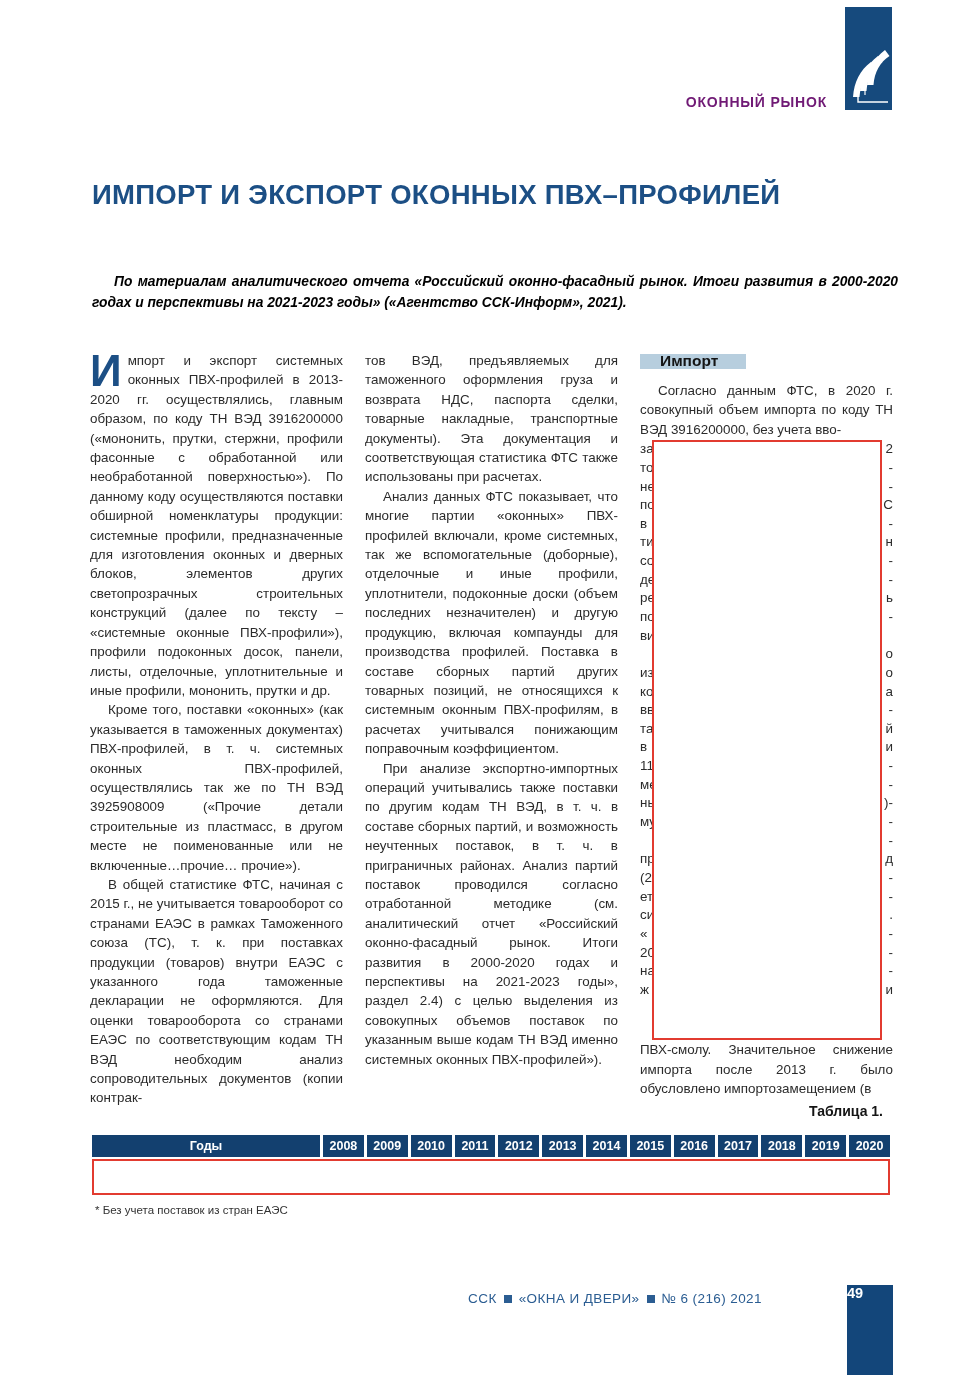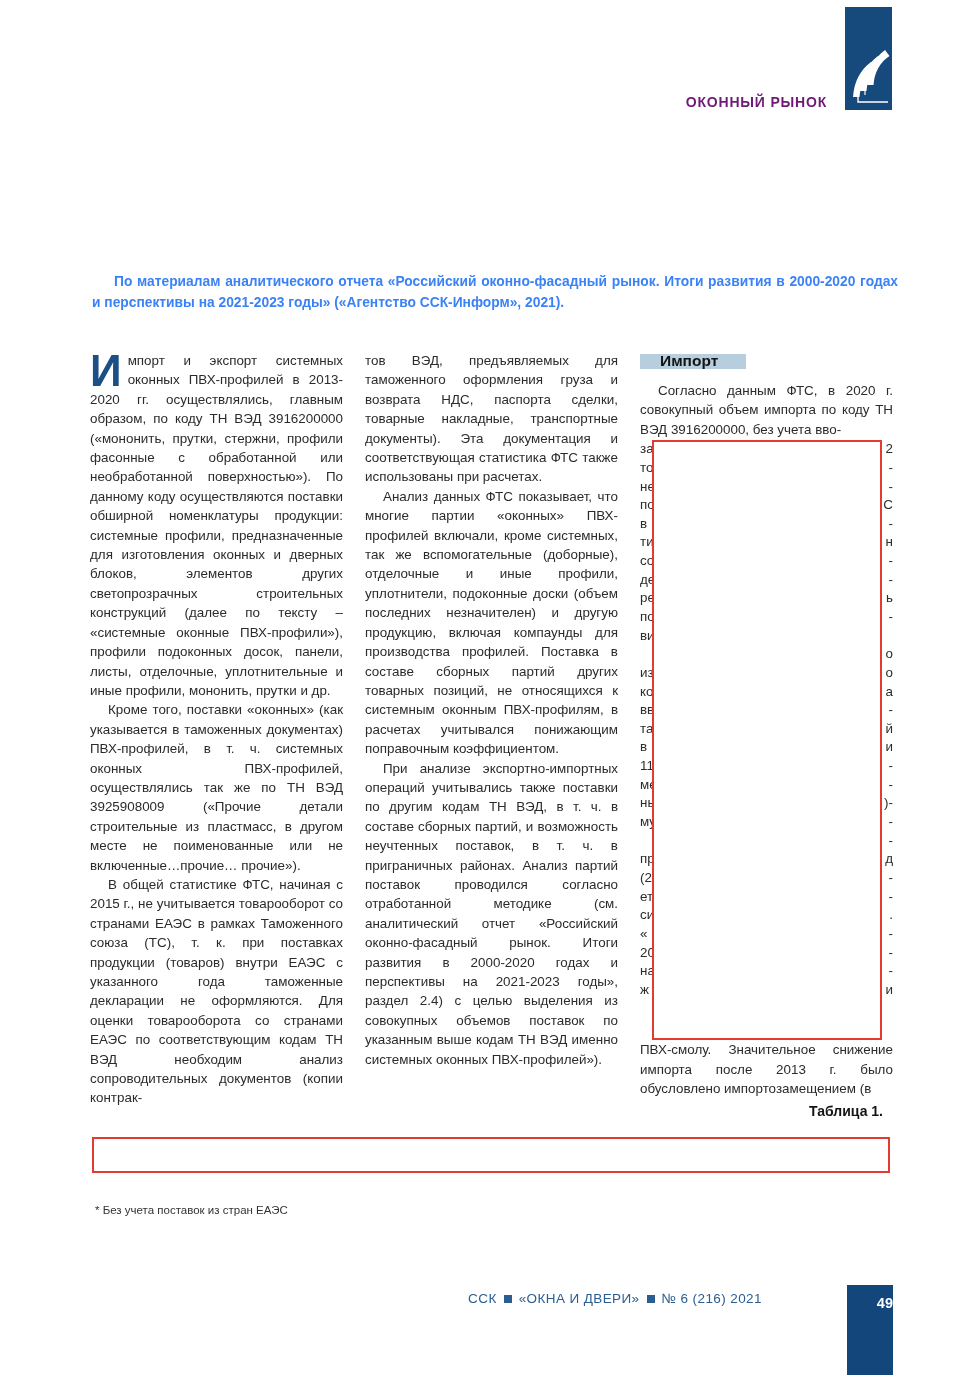--- a/index.html
+++ b/index.html
@@ -18,22 +18,22 @@
     font-size:14px; font-weight:bold; color:#701a75; letter-spacing:0.8px;
   }
 
   
   .title {
     position:absolute; left:92px; top:179px; margin:0;
     font-size:27.5px; font-weight:800; color:#1c4f85; letter-spacing:0.3px; white-space:nowrap;
   }
   .subtitle {
     position:absolute; left:92px; top:271px; width:806px; margin:0;
-    font-size:13.8px; line-height:21px; font-weight:bold; 
-    color:#3b82f6; text-indent:22px; text-align:justify;
+    font-size:13.8px; line-height:21px; font-weight:bold; font-style:italic;
+    color:#000000; text-indent:22px; text-align:justify;
   }
 
   
   .columns { position:absolute; left:90px; top:351px; display:flex; gap:22px; }
   .col { width:253px; font-size:13.4px; line-height:19.4px; text-align:justify; color:#2b2b2b; }
   .para { margin:0; }
   .para.indent { text-indent:18px; }
   .dropcap {
     float:left; font-size:44px; line-height:37px; font-weight:bold;
     color:#1c4f85; padding-right:6px; padding-top:1px;
@@ -75,40 +75,41 @@
 
   
   .footer {
     position:absolute; top:1291px; left:400px; width:430px; text-align:center;
     font-size:13.5px; color:#2b5d92; letter-spacing:0.4px;
   }
   .sq { display:inline-block; width:8px; height:8px; background:#2b5d92; margin:0 7px 1px 7px; vertical-align:middle; }
   .page-num-box {
     position:absolute; left:847px; top:1285px; width:46px; height:90px;
     background:#13467a; color:#ffffff; font-weight:bold; font-size:14.5px;
-    text-align:right; padding-top:10px; box-sizing:border-box;
+    text-align:left; box-sizing:border-box;
   }
 </style>
 </head>
 <body>
 
 <div class="page">
 
   <div class="logo-block">
     <svg viewBox="0 0 47 103">
       <path d="M8,90 C9,75 15,63 26,55 L30.5,61 C21,67 15.5,77 14.5,90 Z" fill="#ffffff"></path>
       <path d="M15,84 C16,69 22,57 33,49 L37.5,55 C28,61 22.5,71 21.5,84 Z" fill="#ffffff"></path>
       <path d="M22,78 C23,63 29,51 40,43 L44.5,49 C35,55 29.5,65 28.5,78 Z" fill="#ffffff"></path>
       <path d="M13,86 L13,95 L43,95" fill="none" stroke="#ffffff" stroke-width="1.4"></path>
       <path d="M20,80 L20,88" fill="none" stroke="#ffffff" stroke-width="1.2"></path>
     </svg>
   </div>
 
   <div class="section-label">ОКОННЫЙ РЫНОК</div>
 
+  <h1 class="title">ИМПОРТ И ЭКСПОРТ ОКОННЫХ ПВХ–ПРОФИЛЕЙ</h1>
   <p class="subtitle">По материалам аналитического отчета «Российский оконно-фасадный рынок. Итоги развития в 2000-2020 годах и перспективы на 2021-2023 годы» («Агентство ССК-Информ», 2021).</p>
 
   <div class="columns">
 
     <div class="col">
       <p class="para"><span class="dropcap">И</span><span>мпорт и экспорт системных оконных ПВХ-профилей в 2013-2020 гг. осуществлялись, главным образом, по коду ТН ВЭД 3916200000 («мононить, прутки, стержни, профили фасонные с обработанной или необработанной поверхностью»). По данному коду осуществляются поставки обширной номенклатуры продукции: системные профили, предназначенные для изготовления оконных и дверных блоков, элементов других светопрозрачных строительных конструкций (далее по тексту – «системные оконные ПВХ-профили»), профили подоконных досок, панели, листы, отделочные, уплотнительные и иные профили, мононить, прутки и др.</span></p>
       <p class="para indent">Кроме того, поставки «оконных» (как указывается в таможенных документах) ПВХ-профилей, в т. ч. системных оконных ПВХ-профилей, осуществлялись так же по ТН ВЭД 3925908009 («Прочие детали строительные из пластмасс, в другом месте не поименованные или не включенные…прочие… прочие»).</p>
       <p class="para indent">В общей статистике ФТС, начиная с 2015 г., не учитывается товарооборот со странами ЕАЭС в рамках Таможенного союза (ТС), т. к. при поставках продукции (товаров) внутри ЕАЭС с указанного года таможенные декларации не оформляются. Для оценки товарооборота со странами ЕАЭС по соответствующим кодам ТН ВЭД необходим анализ сопроводительных документов (копии контрак-</p>
     </div>
 
@@ -247,20 +248,36 @@
           </div>
           <div class="redacted-box"></div>
       </div>
       <p class="para">ПВХ-смолу. Значительное снижение импорта после 2013 г. было обусловлено импортозамещением (в</p>
       <p class="table-label">Таблица 1.</p>
     </div>
   </div>
 
 
   <div class="data-table">
+    <div class="t-header">
+      <div class="cell years">Годы</div>
+      <div class="cell yr">2008</div>
+      <div class="cell yr">2009</div>
+      <div class="cell yr">2010</div>
+      <div class="cell yr">2011</div>
+      <div class="cell yr">2012</div>
+      <div class="cell yr">2013</div>
+      <div class="cell yr">2014</div>
+      <div class="cell yr">2015</div>
+      <div class="cell yr">2016</div>
+      <div class="cell yr">2017</div>
+      <div class="cell yr">2018</div>
+      <div class="cell yr">2019</div>
+      <div class="cell yr">2020</div>
+    </div>
     <div class="t-body-box"></div>
   </div>
 
   <div class="footnote">* Без учета поставок из стран ЕАЭС</div>
 
   <div class="footer">
     <span>ССК</span><span class="sq"></span><span>«ОКНА И ДВЕРИ»</span><span class="sq"></span><span>№ 6 (216) 2021</span>
   </div>
 
   <div class="page-num-box">

